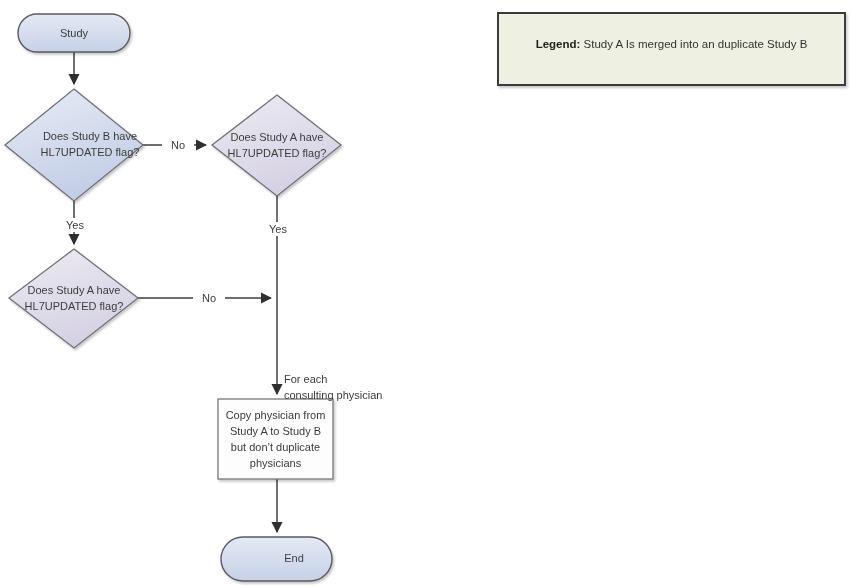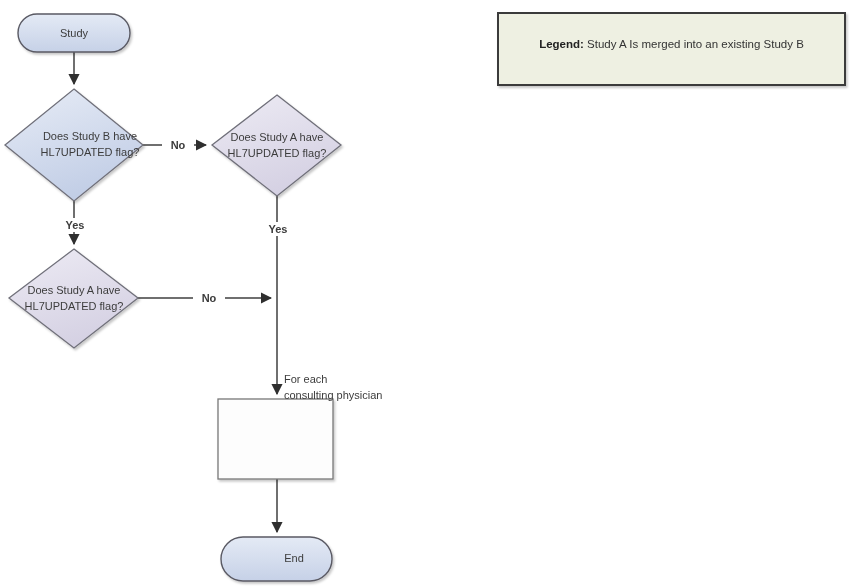--- a/index.html
+++ b/index.html
@@ -20,21 +20,20 @@
     font-size: 11px;
     line-height: 15.5px;
     text-align: center;
     white-space: pre-line;
     pointer-events: none;
   }
   .edge-lbl {
     background: #ffffff;
     line-height: 14px;
     padding: 0 2px;
-    font-weight: bold;
   }
   .left-align { text-align: left; margin-top: 28px; }
   .process-lbl { line-height: 16px; }
   .legend-lbl {
     font-size: 11.5px;
     line-height: 14px;
     color: #333333;
   }
   .legend-lbl .b { font-weight: bold; color: #222222; margin-top: 16px; }
 </style>
@@ -104,18 +103,22 @@
 
   <div class="lbl edge-lbl" style="left:58px; top:218px; width:30px;">Yes</div>
 
   <div class="lbl edge-lbl" style="left:260px; top:222px; width:32px;">Yes</div>
 
   <div class="lbl edge-lbl" style="left:193px; top:291px; width:28px;">No</div>
 
   <div class="lbl left-align" style="left:284px; top:344px; width:130px;">For each
 consulting physician</div>
 
+  <div class="lbl process-lbl" style="left:220px; top:407px; width:111px;">Copy physician from
+Study A to Study B
+but don’t duplicate
+physicians</div>
 
   <div class="lbl" style="left:244px; top:551px; width:100px;">End</div>
 
-  <div class="lbl legend-lbl" style="left:499px; top:37px; width:345px;"><span class="b">Legend:</span><span> Study A Is merged into an existing Study B</span></div>
+  <div class="lbl legend-lbl" style="left:499px; top:37px; width:345px;"><span class="b">Legend:</span><span> Study A Is merged into an duplicate Study B</span></div>
 
 </div>
 
 </body></html>

